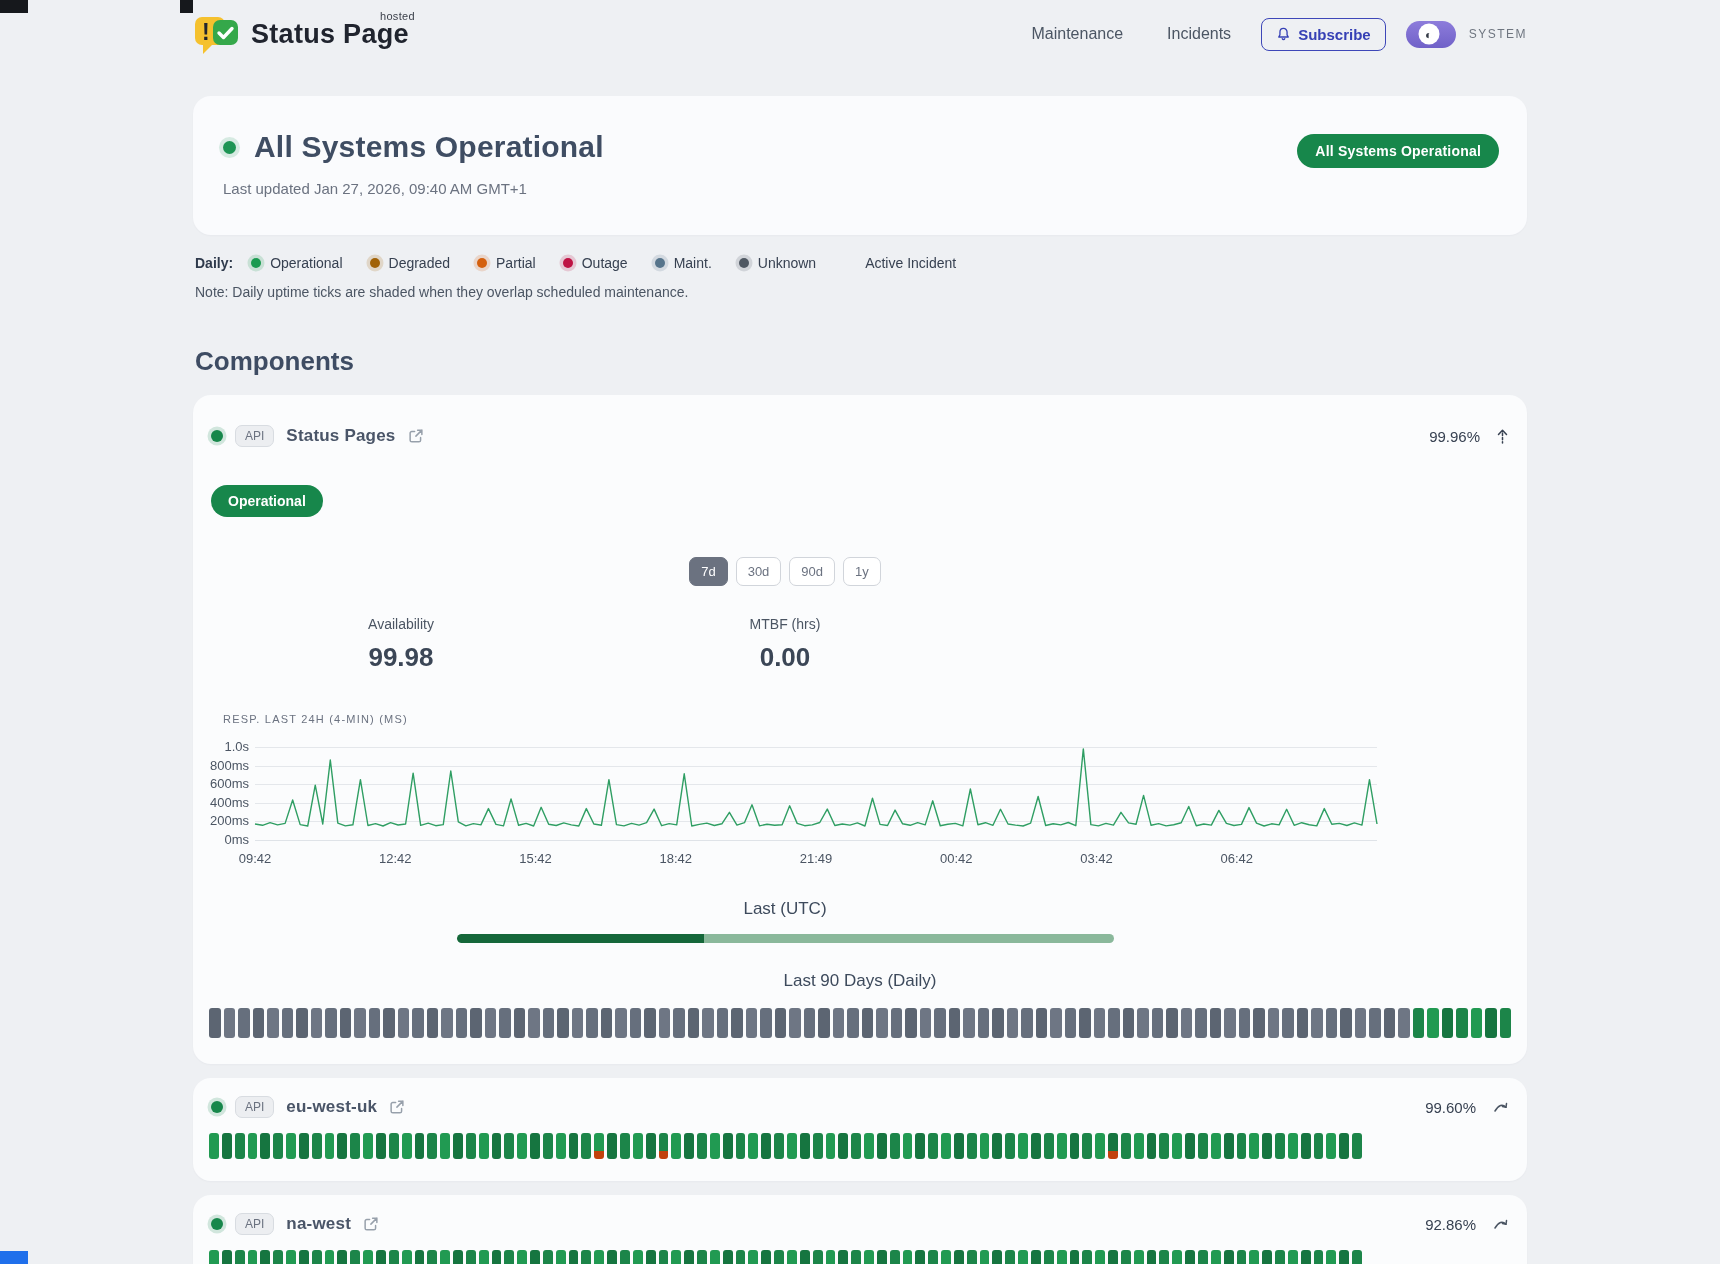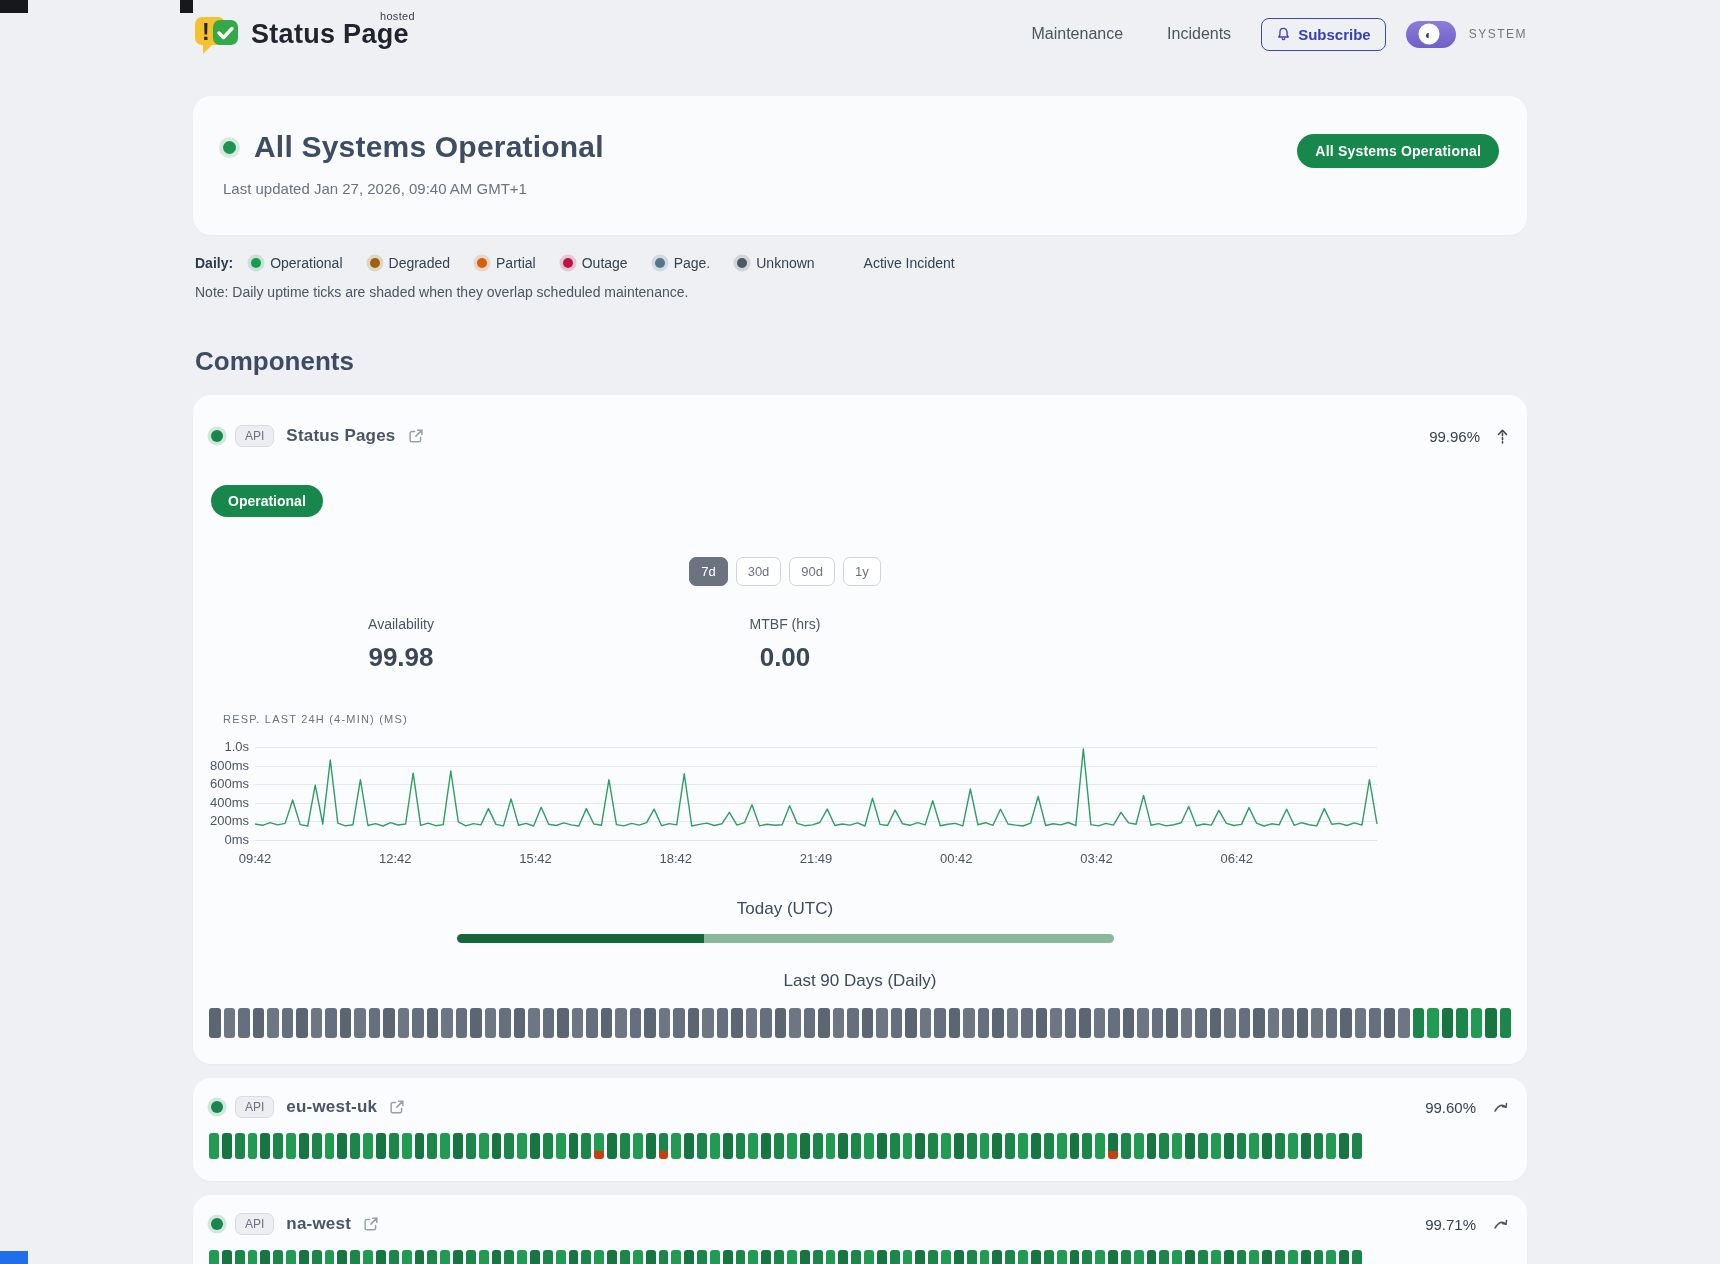--- a/index.html
+++ b/index.html
@@ -190,21 +190,21 @@
         <span class="legend-item">
           <span class="dot" style="background: rgb(212, 96, 14); box-shadow: rgba(212, 96, 14, 0.18) 0px 0px 0px 3.5px;"></span>
           <span>Partial</span>
         </span>
         <span class="legend-item">
           <span class="dot" style="background: rgb(190, 18, 67); box-shadow: rgba(190, 18, 67, 0.18) 0px 0px 0px 3.5px;"></span>
           <span>Outage</span>
         </span>
         <span class="legend-item">
           <span class="dot" style="background: rgb(86, 116, 139); box-shadow: rgba(86, 116, 139, 0.18) 0px 0px 0px 3.5px;"></span>
-          <span>Page.</span>
+          <span>Maint.</span>
         </span>
         <span class="legend-item">
           <span class="dot" style="background: rgb(79, 88, 98); box-shadow: rgba(79, 88, 98, 0.18) 0px 0px 0px 3.5px;"></span>
           <span>Unknown</span>
         </span>
       </span>
     <span class="legend-active">Active Incident</span>
   </div>
   <div class="legend-note">Note: Daily uptime ticks are shaded when they overlap scheduled maintenance.</div>
 
@@ -280,21 +280,21 @@
           <span class="xtick" style="left: 25%;">15:42</span>
           <span class="xtick" style="left: 37.5%;">18:42</span>
           <span class="xtick" style="left: 50%;">21:49</span>
           <span class="xtick" style="left: 62.5%;">00:42</span>
           <span class="xtick" style="left: 75%;">03:42</span>
           <span class="xtick" style="left: 87.5%;">06:42</span>
         </div>
     </div>
 
     <div class="inner">
-      <div class="section-label">Today (UTC)</div>
+      <div class="section-label">Last (UTC)</div>
       <div class="today-bar">
         <div class="today-fill" style="width: 37.6%;"></div>
       </div>
     </div>
 
     <div class="section-label">Last 90 Days (Daily)</div>
     <div class="ticks big">
         <span class="tick" style="background: rgb(92, 101, 114);"></span>
         <span class="tick" style="background: rgb(110, 118, 132);"></span>
         <span class="tick" style="background: rgb(102, 111, 125);"></span>
@@ -512,21 +512,21 @@
         <span class="comp-badge">API</span>
         <span class="comp-name">na-west</span>
         <span class="ext-link">
           <svg width="16" height="16" viewBox="0 0 15 15">
             <path d="M6.2 3.2 H3.6 A1.6 1.6 0 0 0 2 4.8 v6.6 A1.6 1.6 0 0 0 3.6 13 h6.6 a1.6 1.6 0 0 0 1.6-1.6 V8.8" fill="none" stroke="#97a0ab" stroke-width="1.4" stroke-linecap="round"></path>
             <path d="M9 2 h4 v4 M13 2 L7.4 7.6" fill="none" stroke="#97a0ab" stroke-width="1.4" stroke-linecap="round" stroke-linejoin="round"></path>
           </svg>
         </span>
       </div>
       <div class="comp-right">
-        <span class="comp-uptime">99.71%</span>
+        <span class="comp-uptime">92.86%</span>
         <button class="collapse-btn">
           <svg width="17" height="12" viewBox="0 0 17 12">
             <path d="M3 10 Q8.5 1 14 6.2" fill="none" stroke="#4b5563" stroke-width="1.5" stroke-linecap="round"></path>
             <path d="M14 6.2 l0.5 -3.6 M14 6.2 l-3.6 -0.6" fill="none" stroke="#4b5563" stroke-width="1.5" stroke-linecap="round"></path>
           </svg>
         </button>
       </div>
     </div>
     <div class="ticks narrow">
         <span class="tick" style="background: rgb(33, 154, 82);"></span>

